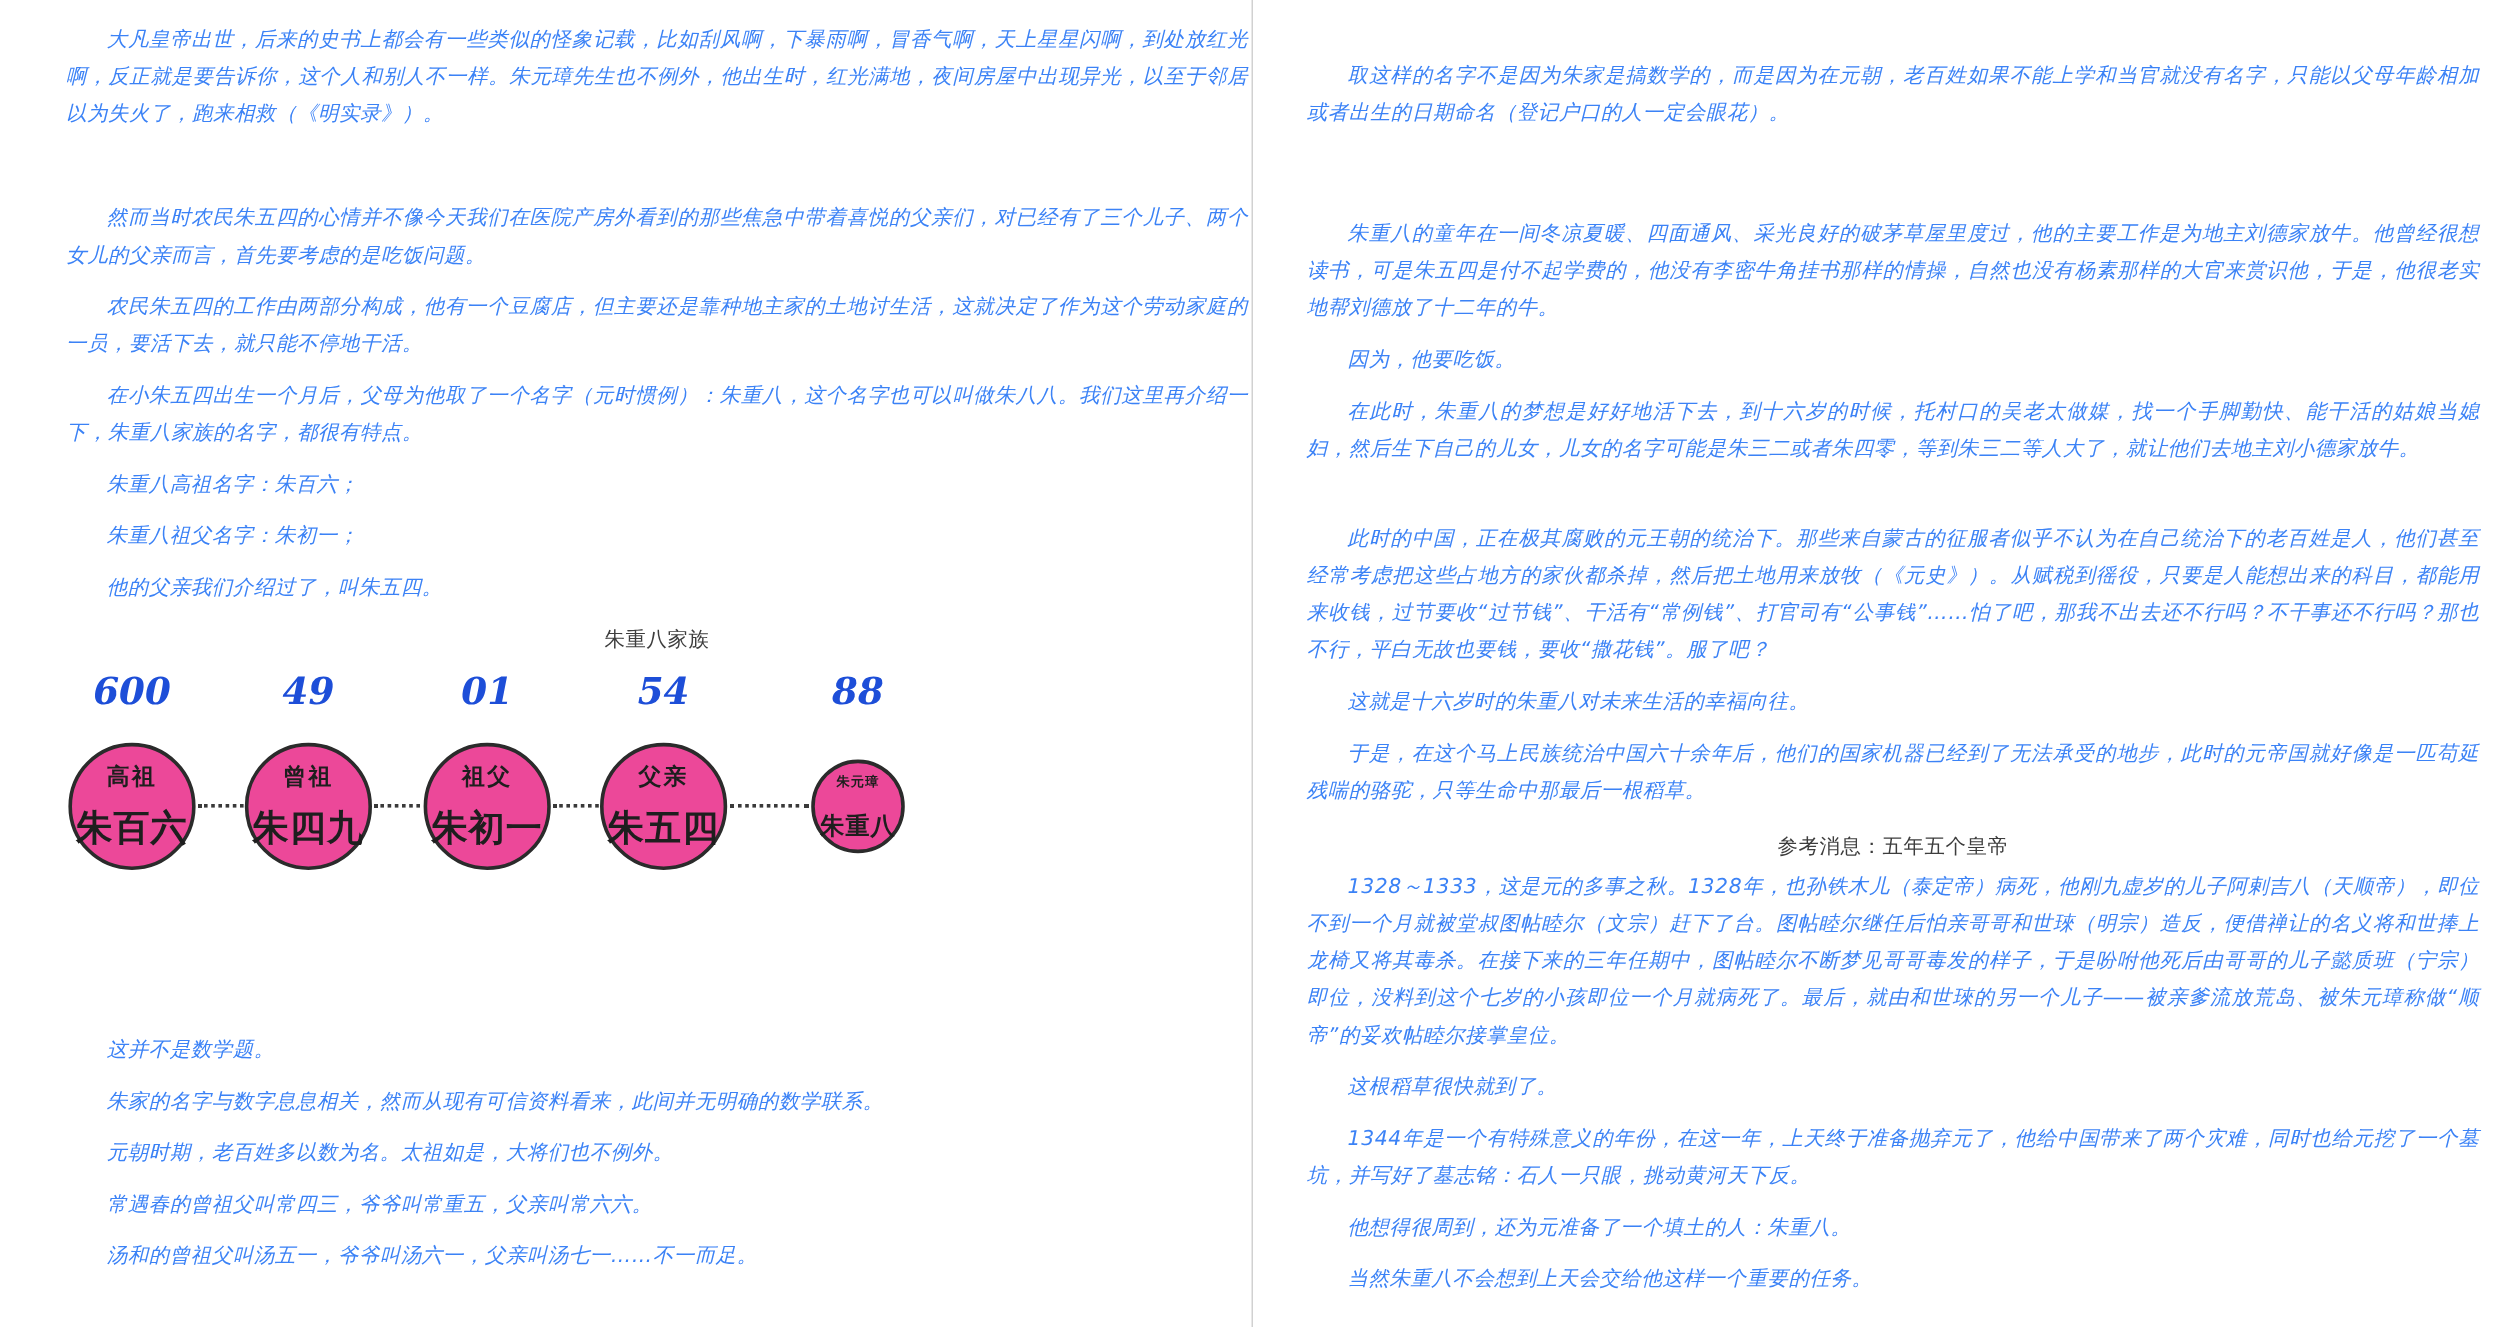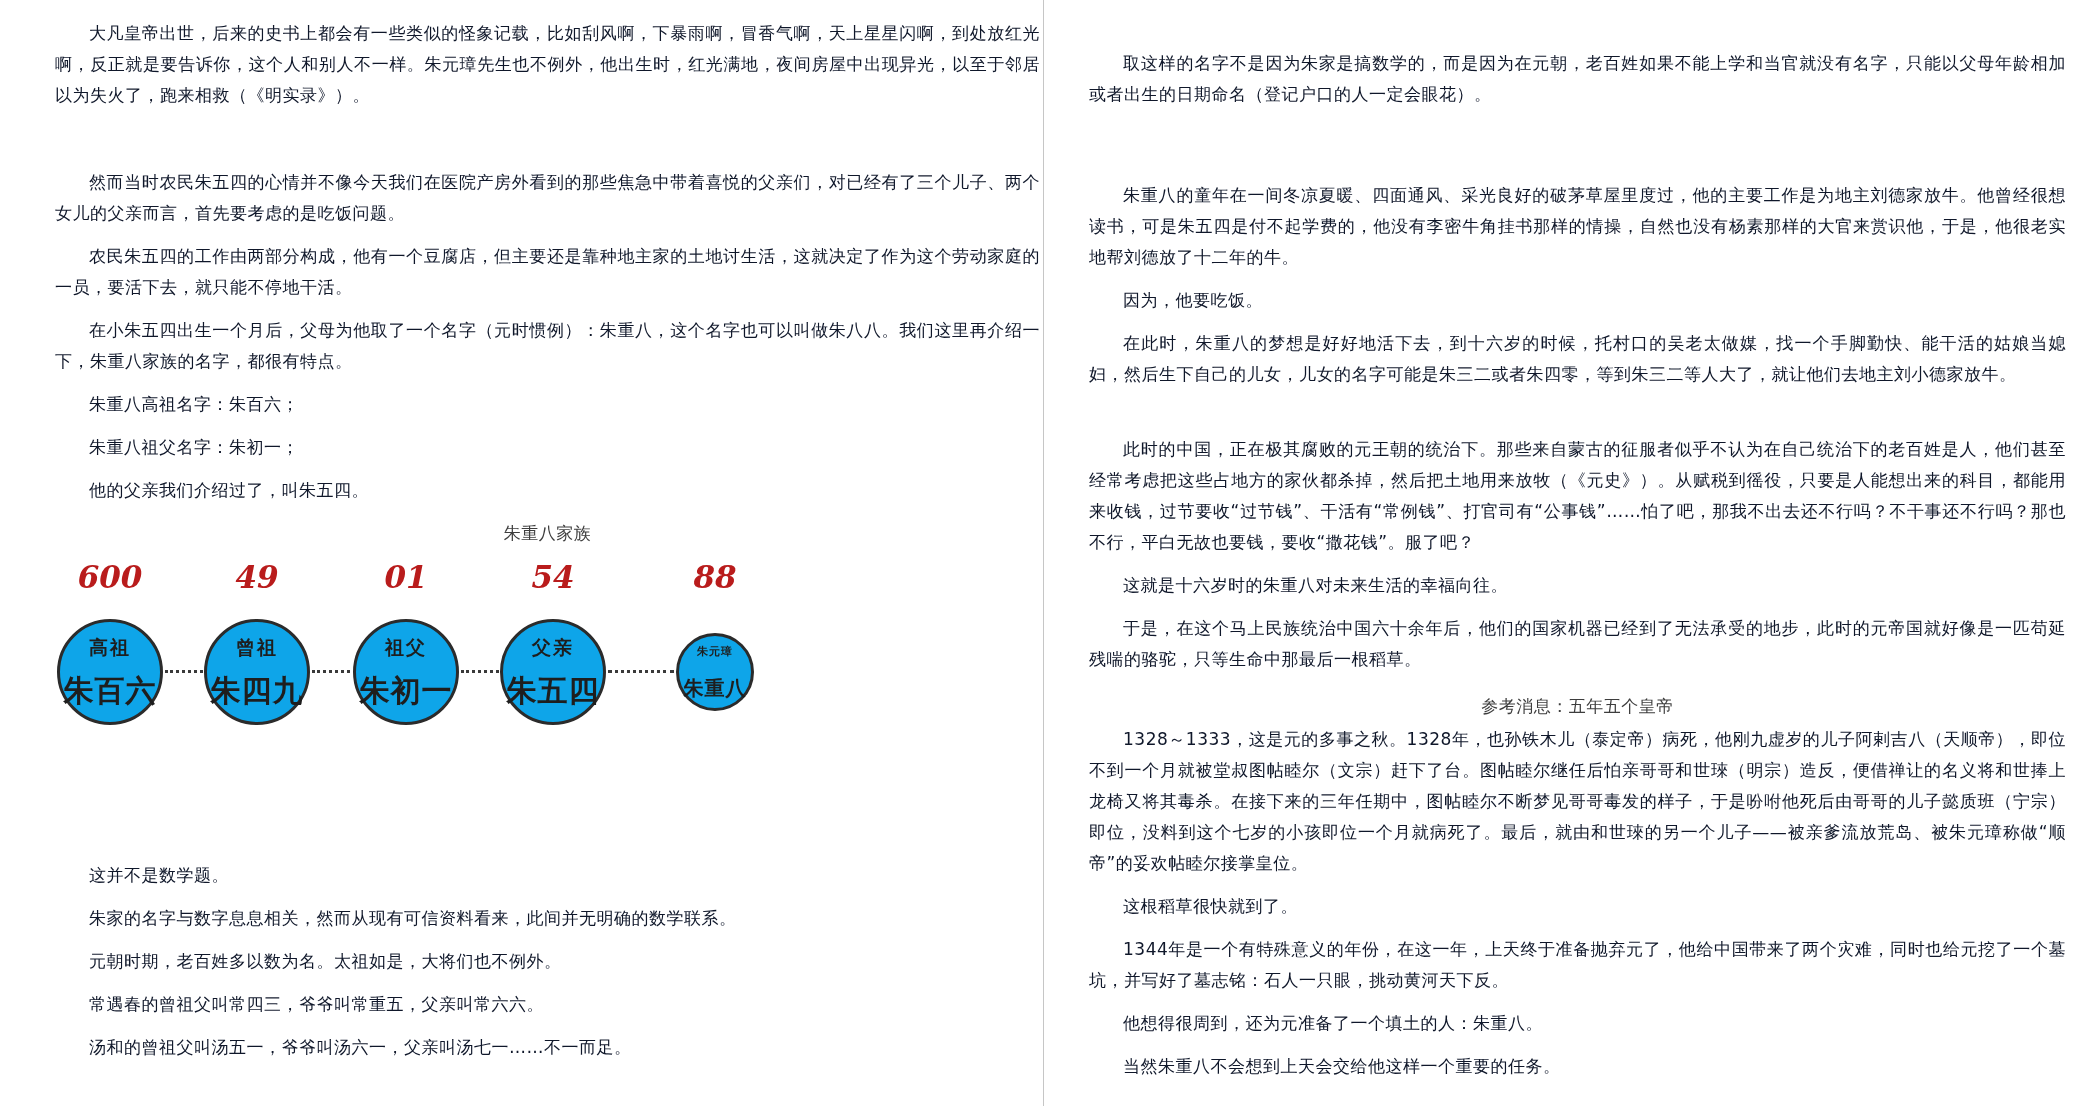--- a/index.html
+++ b/index.html
@@ -16,21 +16,22 @@
   .page-left{width:1043px;padding:18px 3px 0 55px;}
   .divider{width:1px;height:1106px;background:#c6c6c6;flex:none;}
   .page-right{flex:1;padding:48px 25px 0 45px;}
   .para{
     margin:0 0 12px 0;
     font-size:17px;
     line-height:31px;
     letter-spacing:0.5px;
     text-align:justify;
     text-indent:2em;
-    color:#0f172a;
+    color:#3b82f6;
+    font-style:italic;
   }
   .gap-56{margin-top:56px;}
   .gap-70{margin-top:70px;}
   .gap-44{margin-top:44px;}
   .gap-68{margin-top:68px;}
   .center-heading{
     font-size:17px;
     line-height:31px;
     letter-spacing:0.5px;
     text-align:center;
@@ -38,27 +39,27 @@
     margin:12px 0 0 0;
   }
   .center-heading.rh{margin-top:16px;margin-bottom:2px;}
   
   .diagram{position:relative;height:235px;margin-top:8px;}
   .dnum{
     position:absolute;top:0;width:120px;
     text-align:center;
     font-family:"DejaVu Serif","Liberation Serif",serif;
     font-style:italic;font-weight:bold;
-    font-size:31px;line-height:40px;color:#b91c1c;
+    font-size:31px;line-height:40px;color:#1d4ed8;
   }
   .dcircle{
     position:absolute;box-sizing:border-box;
     border:3px solid #2b2b2b;border-radius:50%;
     display:flex;flex-direction:column;align-items:center;justify-content:center;
-    background:#0ea5e9;
+    background:#ec4899;
   }
   .dcircle.big{width:106px;height:106px;top:62px;}
   .dcircle.small{width:78px;height:78px;top:76px;}
   .drole{font-weight:bold;color:#1e1e1e;font-size:19px;line-height:22px;letter-spacing:2px;}
   .dname{font-weight:bold;color:#1e1e1e;font-size:30px;line-height:34px;letter-spacing:1px;white-space:nowrap;margin-top:16px;}
   .dcircle.small .drole{font-size:11px;line-height:16px;letter-spacing:1px;}
   .dcircle.small .dname{font-size:20px;line-height:24px;}
   .dline{position:absolute;top:113px;border-top:3px dotted #3a3a3a;height:0;}
   
   .n0 .dnum{left:-5px;}  .n0 .dcircle{left:2px;}

